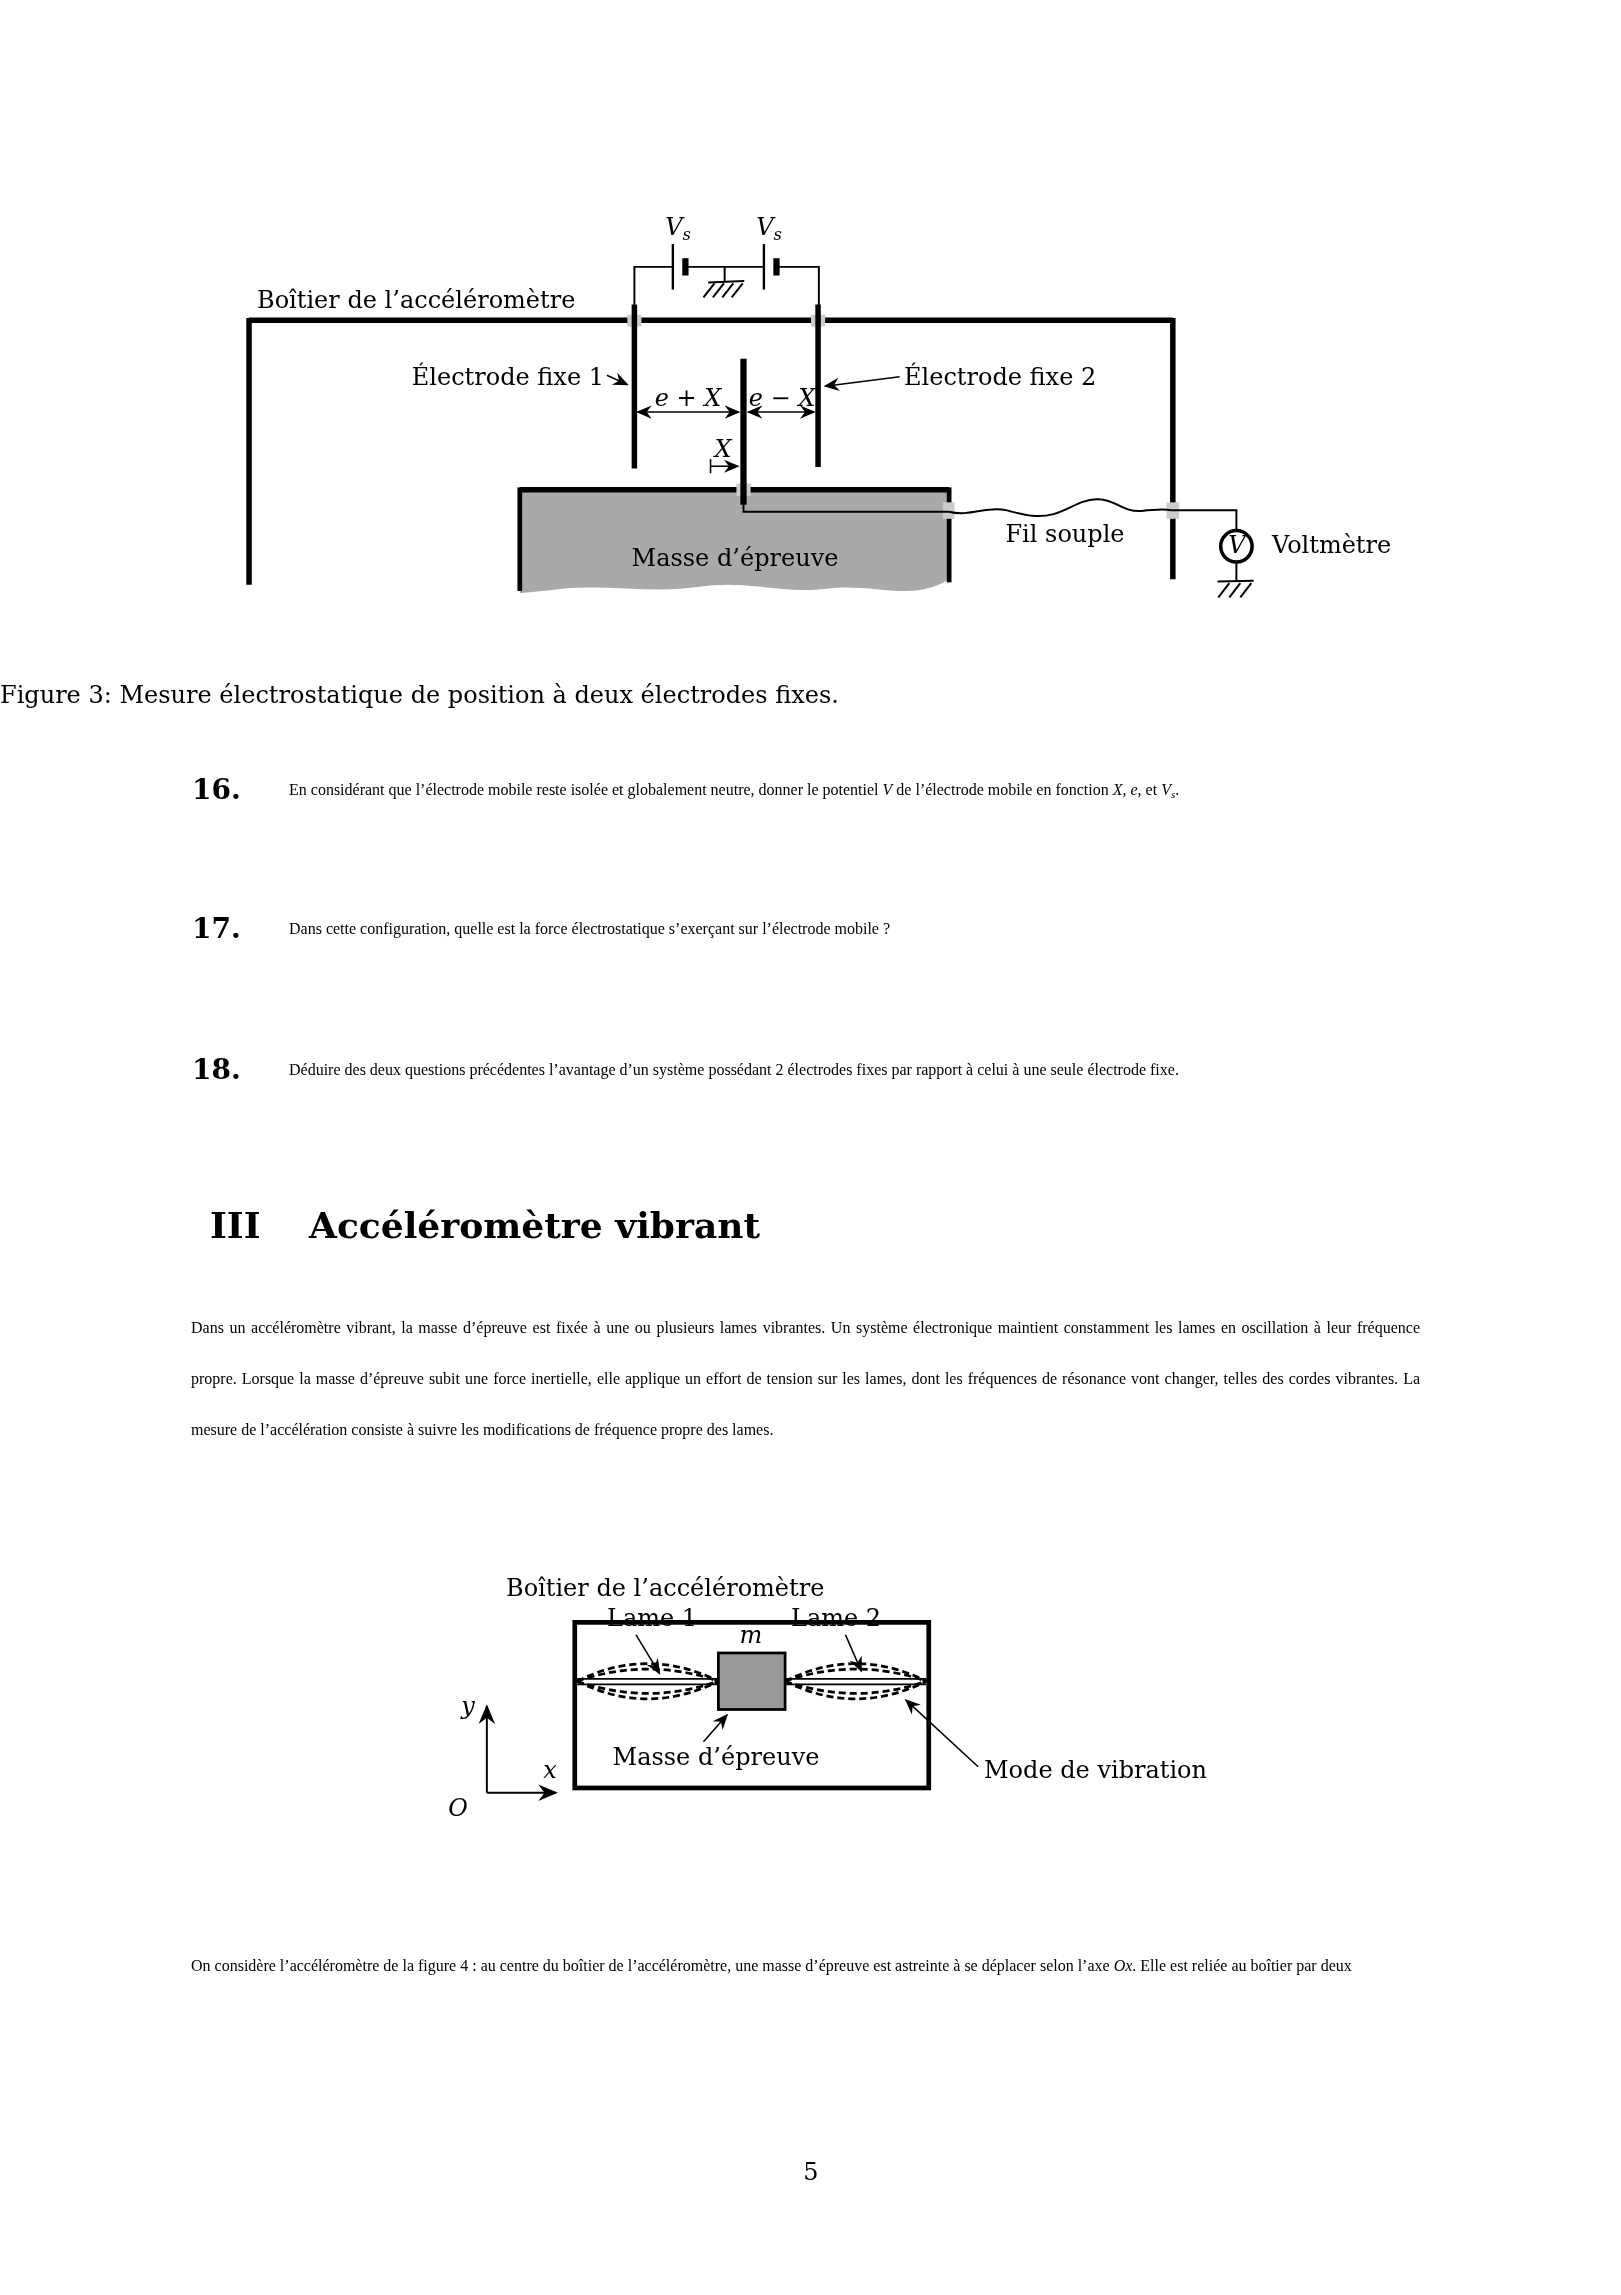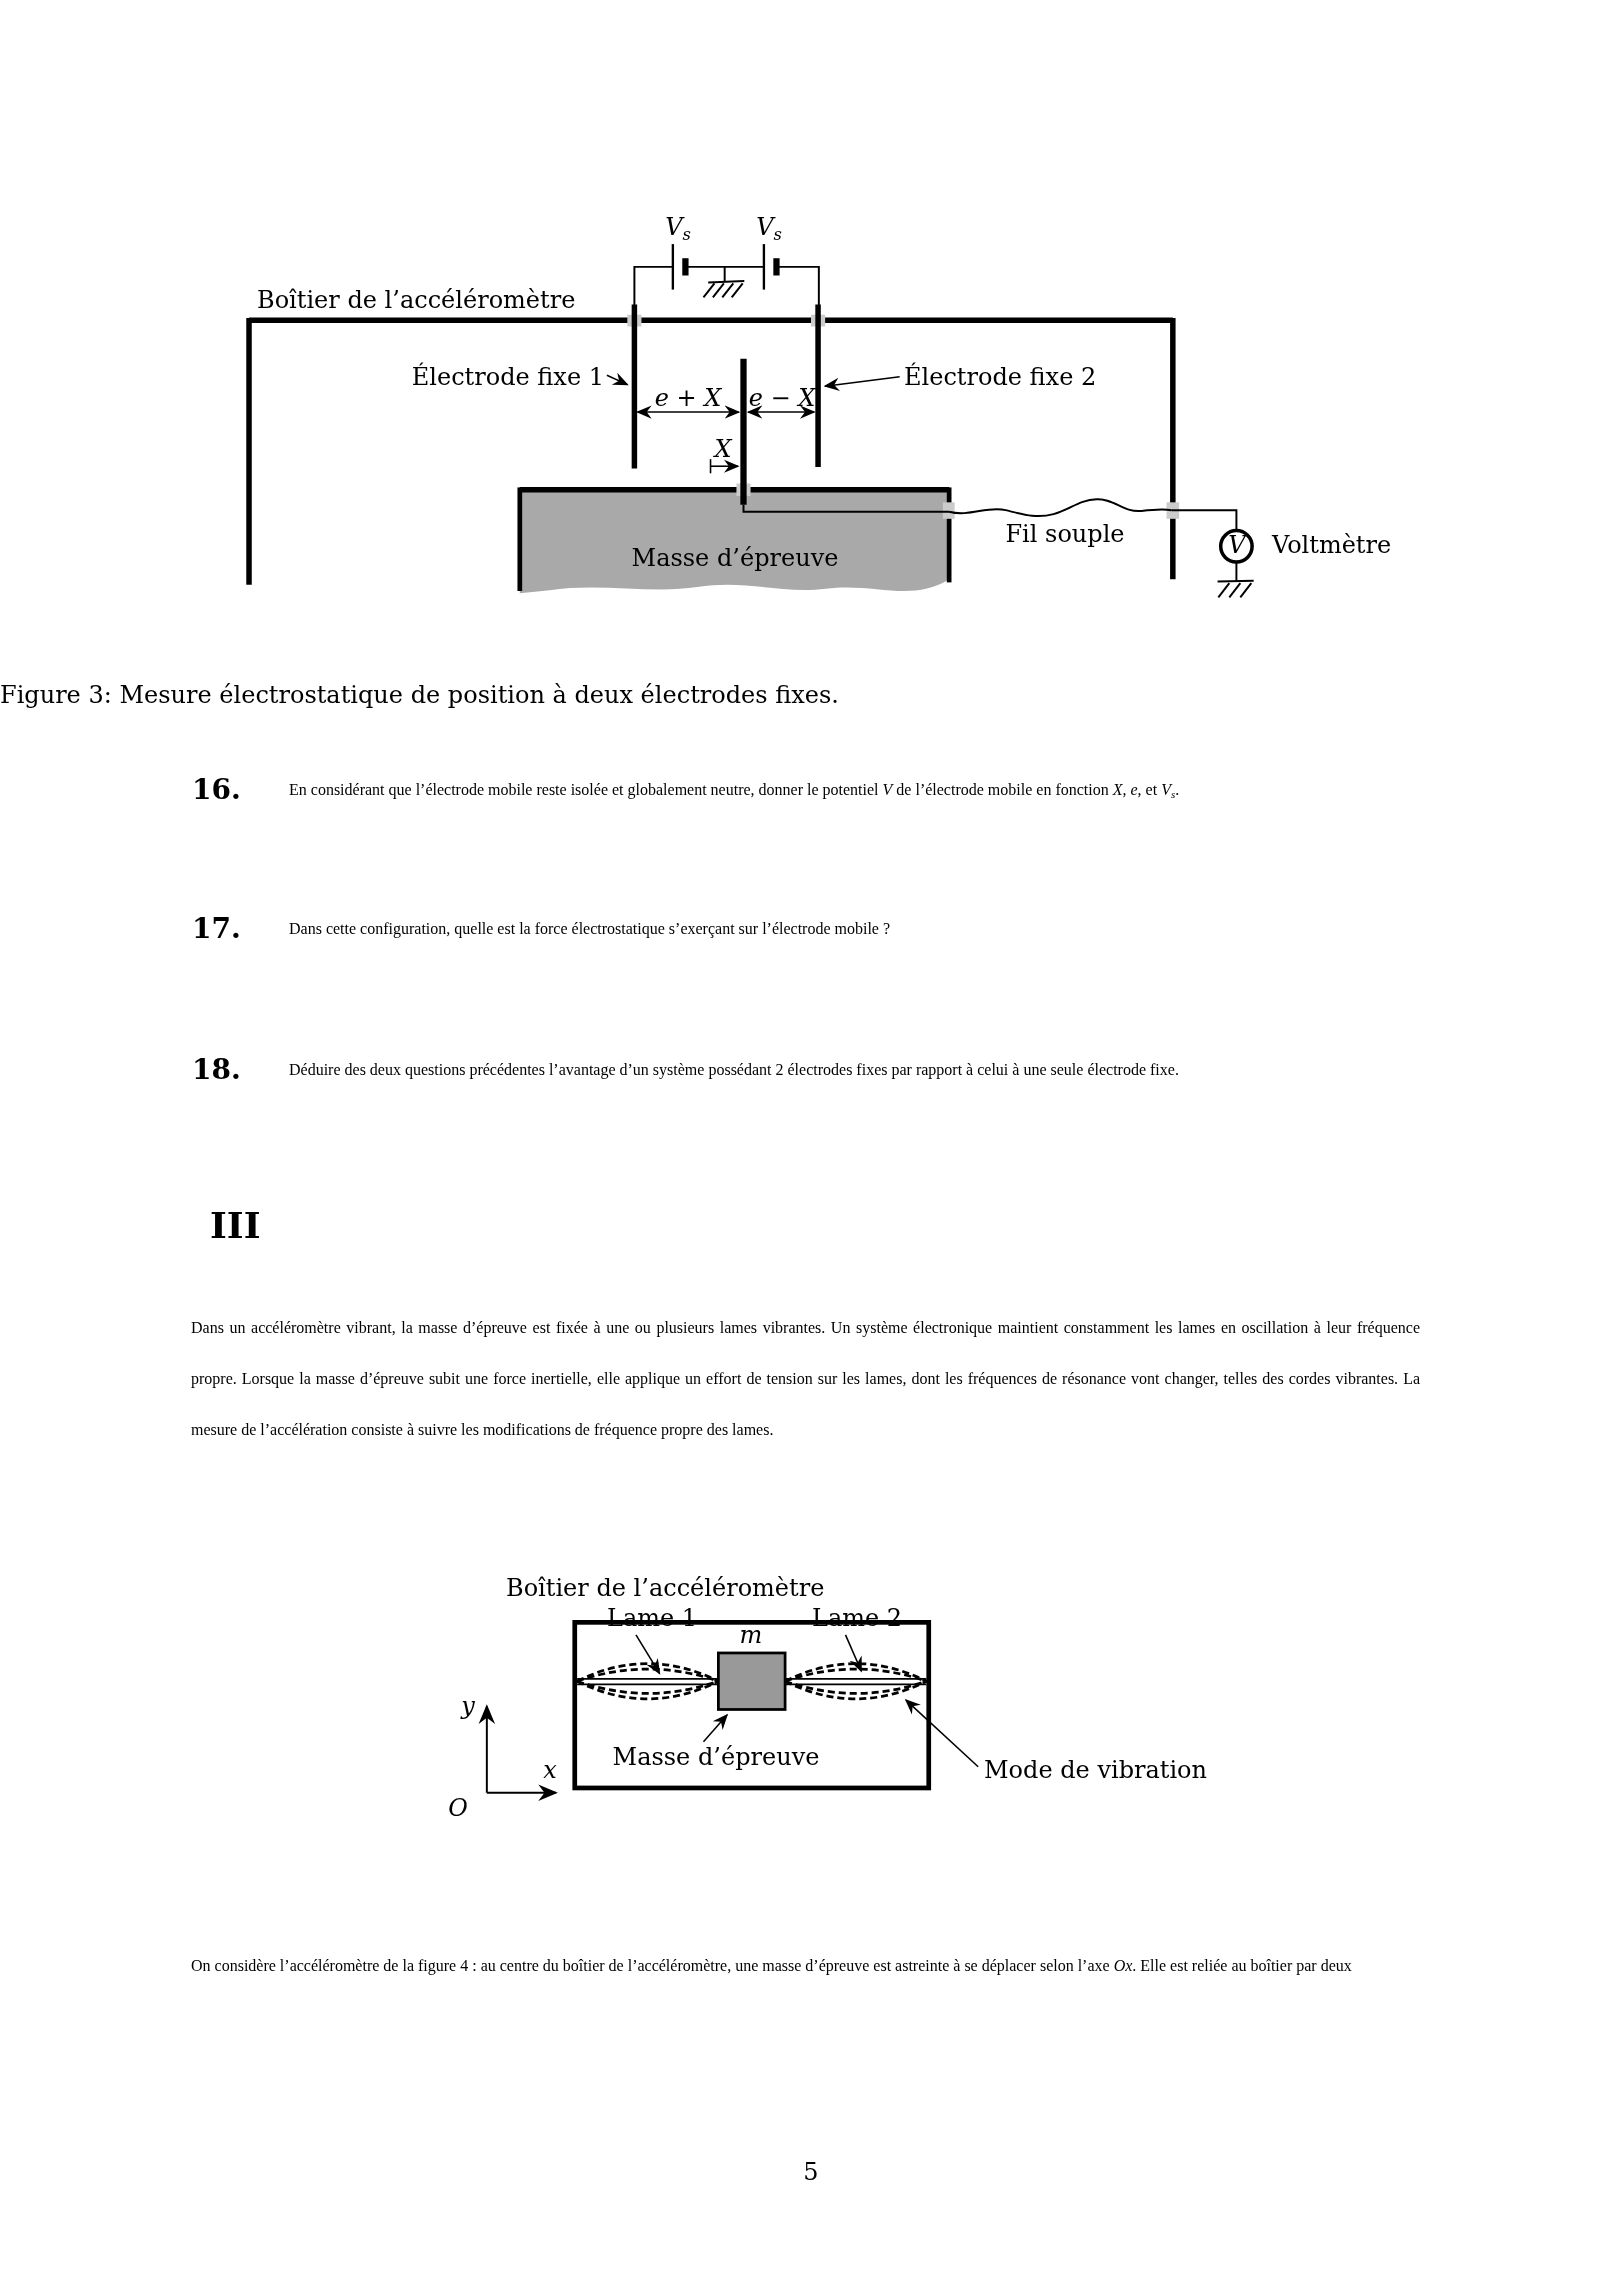--- a/index.html
+++ b/index.html
@@ -141,26 +141,27 @@
   <div class="abs qnum" style="left:192px;top:764px">16.</div>
   <div class="abs txt" style="left:289px;top:764px;width:1128px"><span>En considérant que l’électrode mobile reste isolée et globalement neutre, donner le potentiel </span><span class="it">V</span><span> de l’électrode mobile en fonction </span><span class="it">X</span><span>, </span><span class="it">e</span><span>, et </span><span class="it">V</span><span class="it sub">s</span><span>.</span></div>
 
   <div class="abs qnum" style="left:192px;top:903px">17.</div>
   <div class="abs txt" style="left:289px;top:903px;width:1128px"><span>Dans cette configuration, quelle est la force électrostatique s’exerçant sur l’électrode mobile ?</span></div>
 
   <div class="abs qnum" style="left:192px;top:1044px">18.</div>
   <div class="abs txt" style="left:289px;top:1044px;width:1128px"><span>Déduire des deux questions précédentes l’avantage d’un système possédant 2 électrodes fixes par rapport à celui à une seule électrode fixe.</span></div>
 
   <div class="abs section-num" style="left:210px;top:1206px">III</div>
+  <div class="abs section-title" style="left:309px;top:1206px">Accéléromètre vibrant</div>
 
   <div class="abs txt" style="left:191px;top:1302px;width:1229px"><span>Dans un accéléromètre vibrant, la masse d’épreuve est fixée à une ou plusieurs lames vibrantes. Un système électronique maintient constamment les lames en oscillation à leur fréquence propre. Lorsque la masse d’épreuve subit une force inertielle, elle applique un effort de tension sur les lames, dont les fréquences de résonance vont changer, telles des cordes vibrantes. La mesure de l’accélération consiste à suivre les modifications de fréquence propre des lames.</span></div>
 
   <div class="abs figlabel" style="left:506px;top:1575px">Boîtier de l’accéléromètre</div>
   <div class="abs figlabel cx" style="left:652px;top:1605px">Lame 1</div>
-  <div class="abs figlabel cx" style="left:857px;top:1605px">Lame 2</div>
+  <div class="abs figlabel cx" style="left:836px;top:1605px">Lame 2</div>
   <div class="abs figlabel cx" style="left:751px;top:1622px"><span class="it">m</span></div>
   <div class="abs figlabel cx" style="left:716px;top:1744px">Masse d’épreuve</div>
   <div class="abs figlabel" style="left:984px;top:1757px">Mode de vibration</div>
   <div class="abs figlabel cx" style="left:468px;top:1693px"><span class="it">y</span></div>
   <div class="abs figlabel cx" style="left:550px;top:1757px"><span class="it">x</span></div>
   <div class="abs figlabel cx" style="left:458px;top:1795px"><span class="it">O</span></div>
 
 
   <div class="abs txt" style="left:191px;top:1940px;width:1229px"><span>On considère l’accéléromètre de la figure 4 : au centre du boîtier de l’accéléromètre, une masse d’épreuve est astreinte à se déplacer selon l’axe </span><span class="it">Ox</span><span>. Elle est reliée au boîtier par deux</span></div>
 

